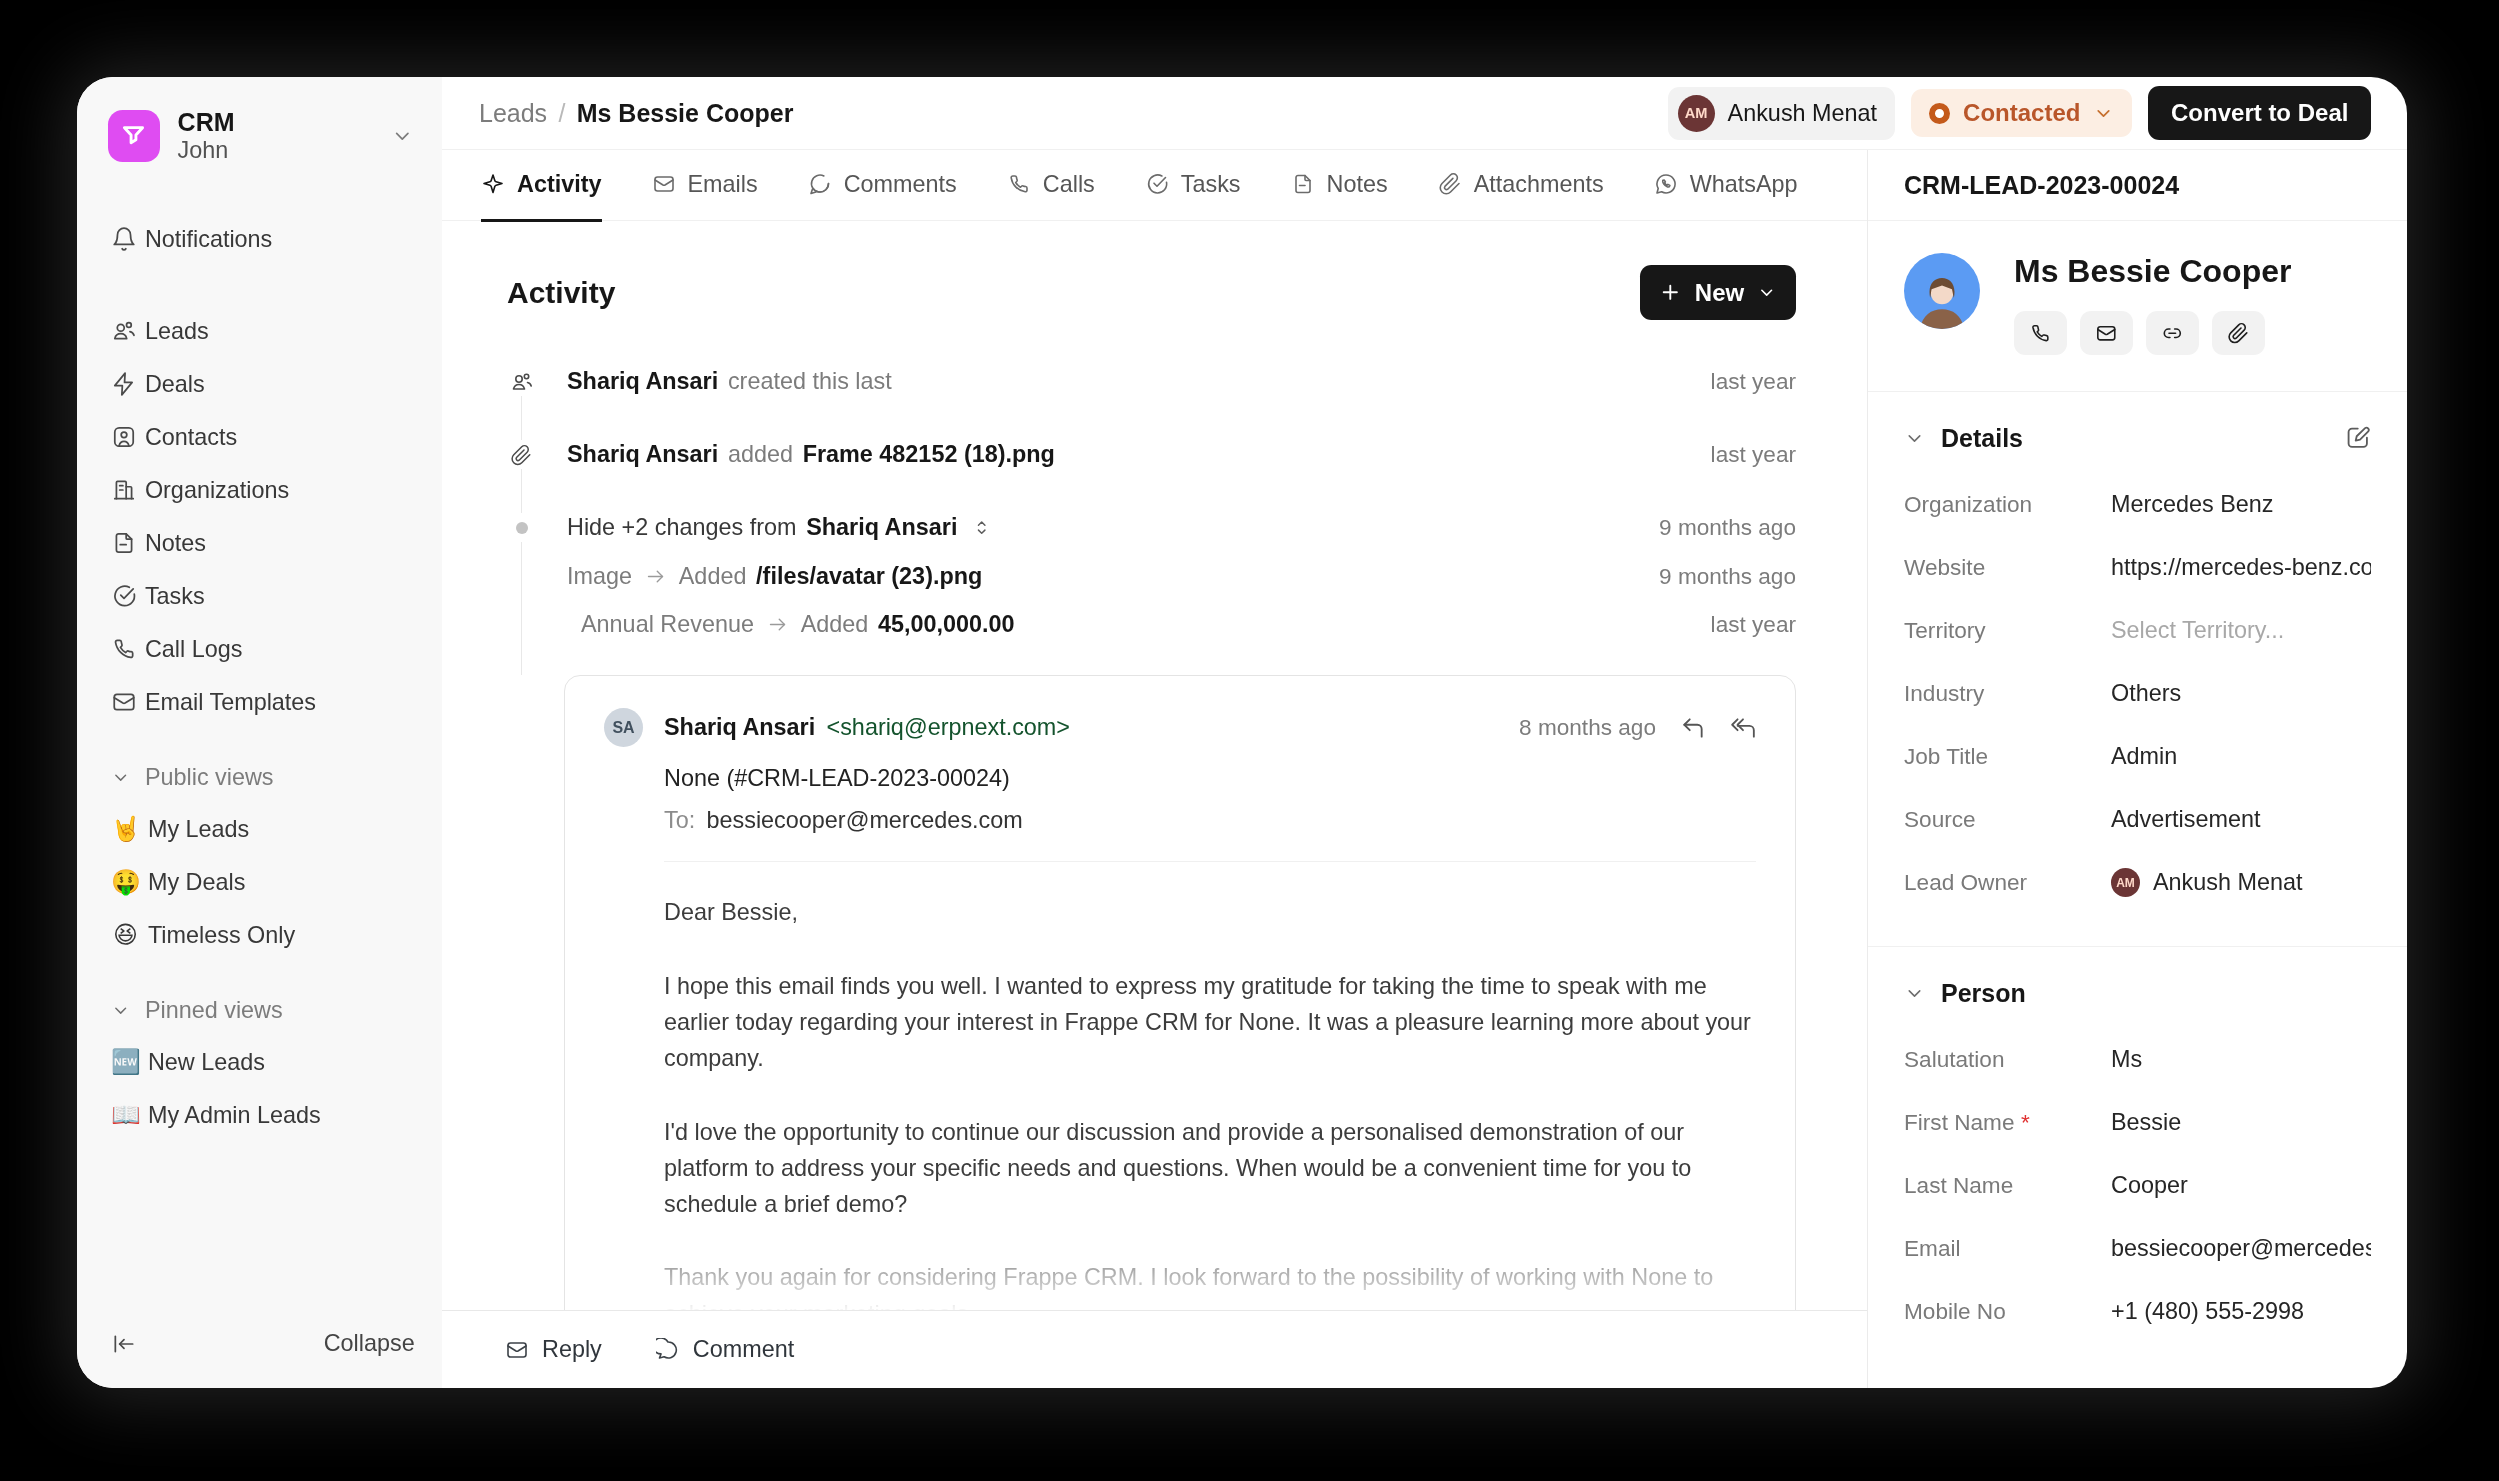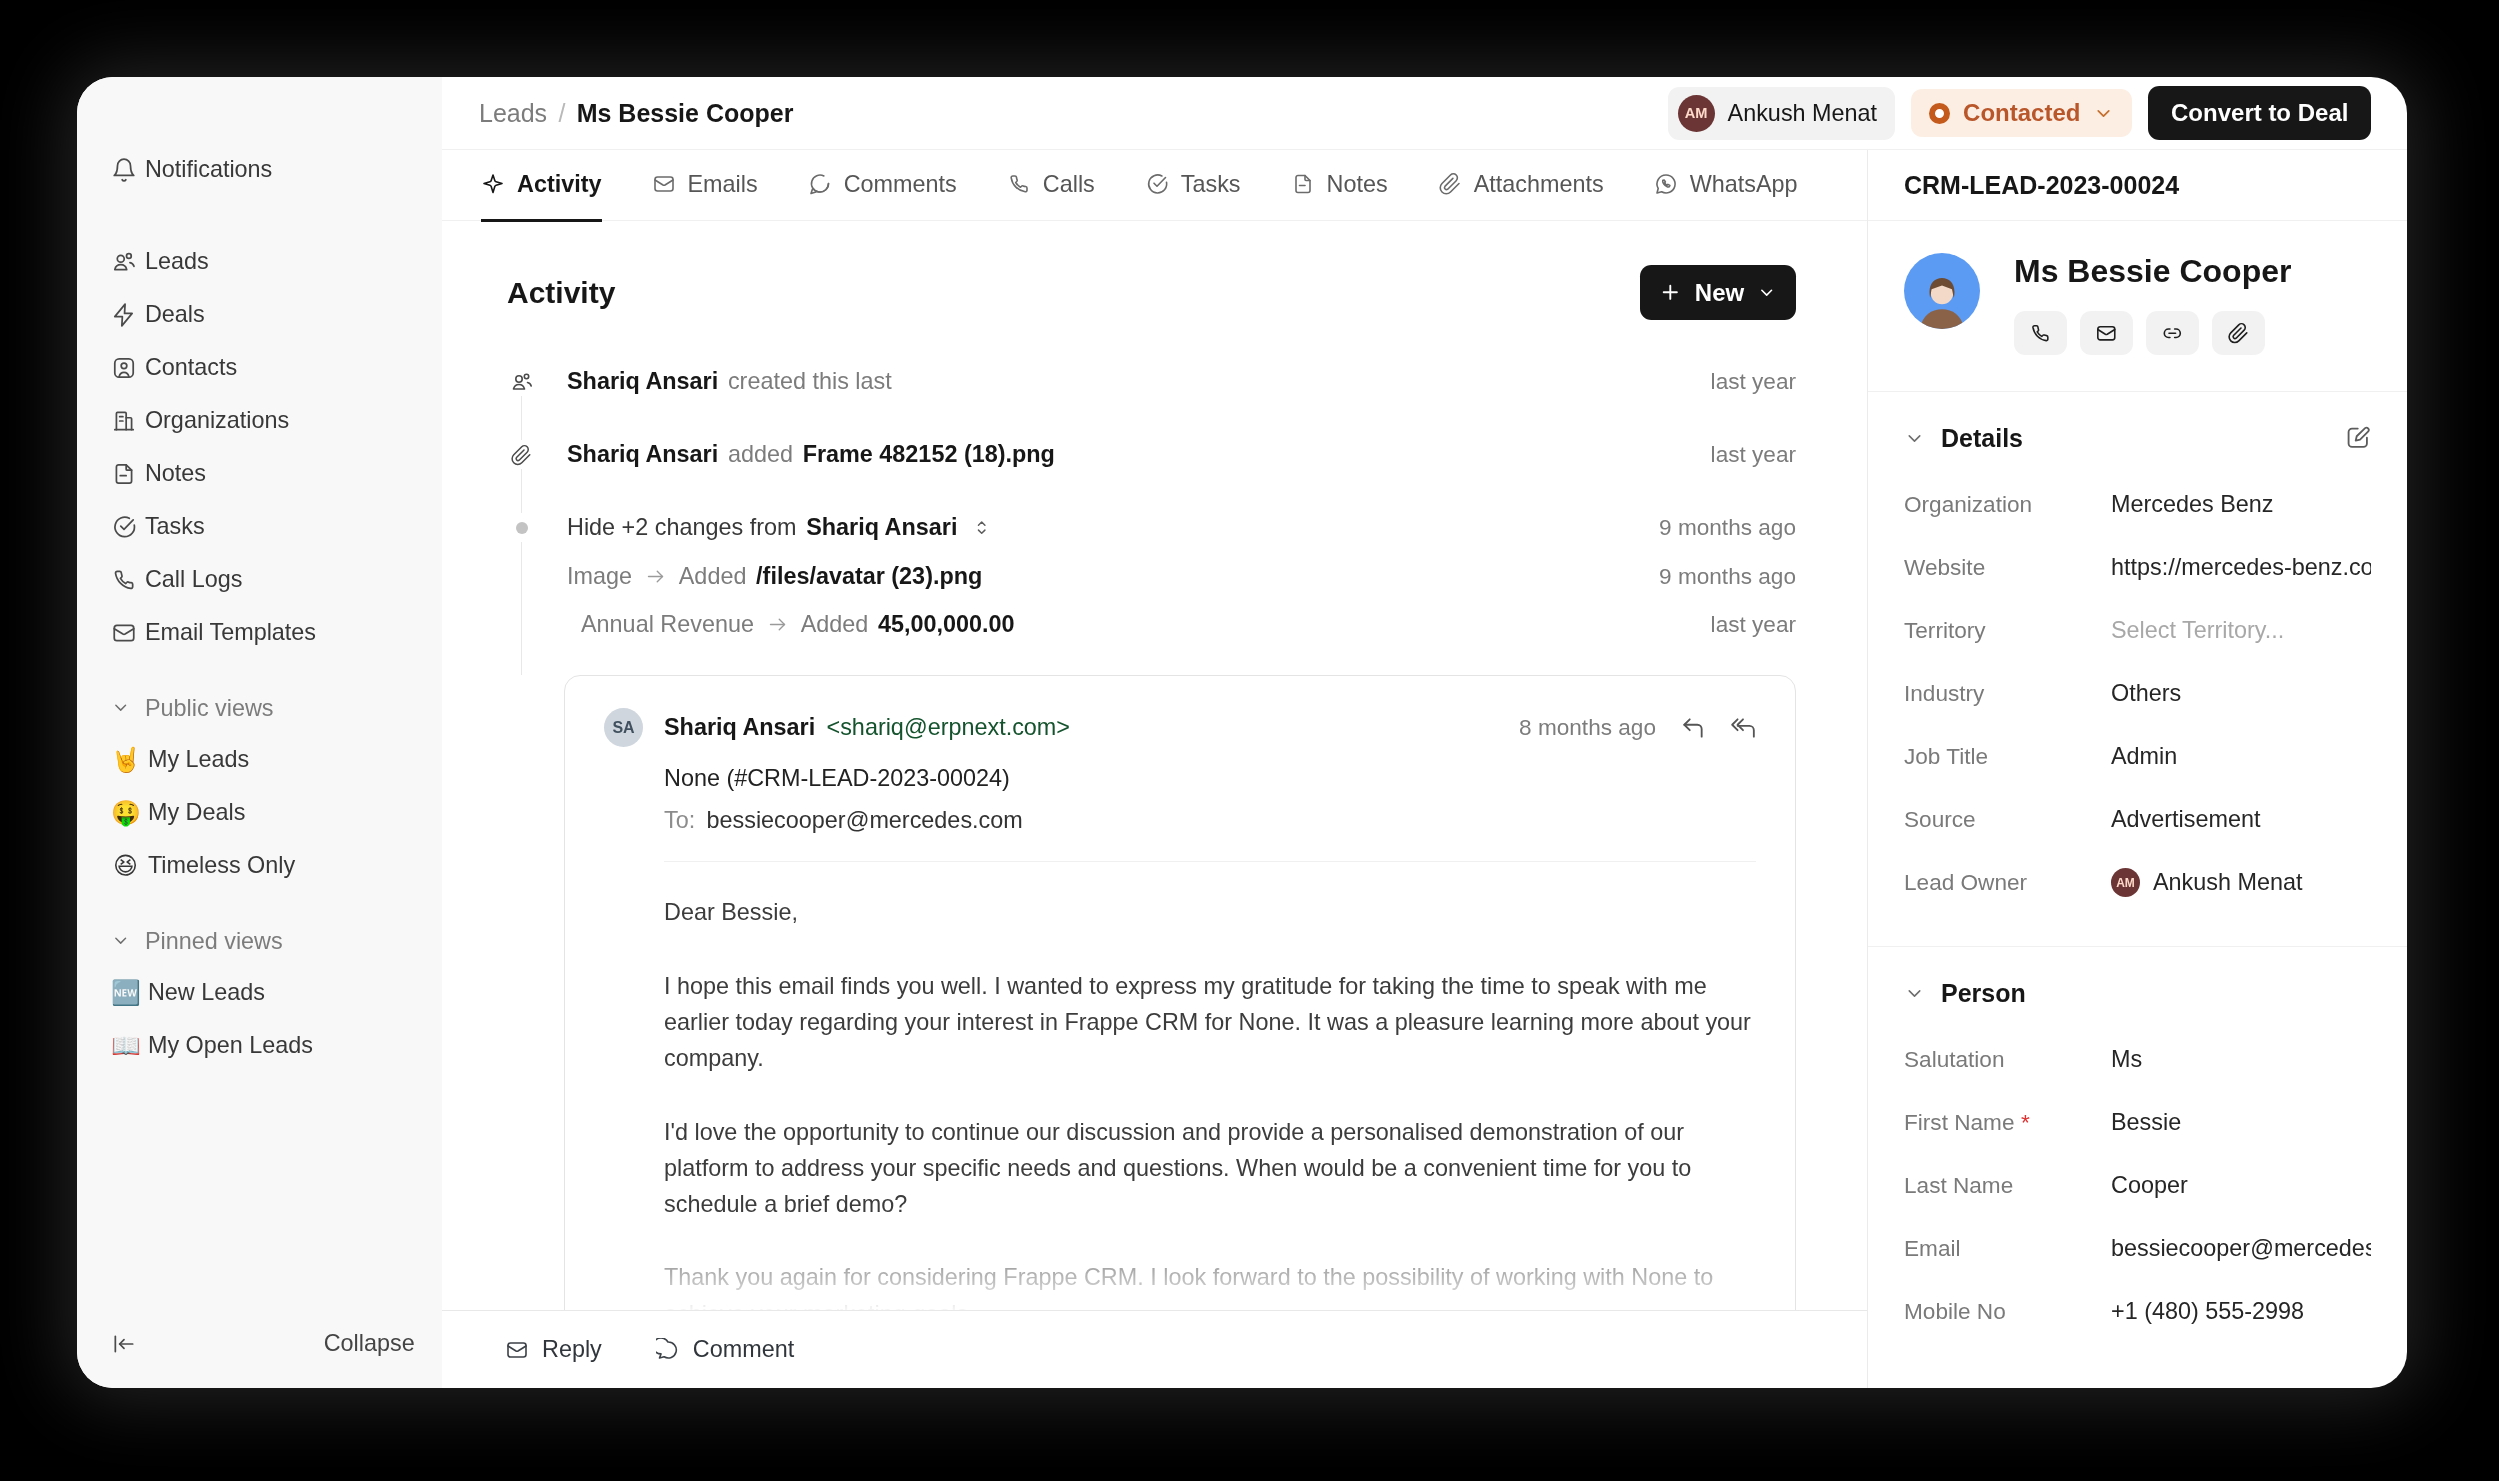--- a/index.html
+++ b/index.html
@@ -128,20 +128,36 @@
   .field-value.placeholder { color:#A8A8A8; }
   .owner-chip { display:flex; align-items:center; gap:13px; min-width:0; }
   .owner-avatar { width:29px; height:29px; border-radius:50%; background:#6b3535; color:#ffd9c9; font-size:12px; font-weight:700; display:flex; align-items:center; justify-content:center; flex:none; }
 </style>
 </head>
 <body>
 
 <div class="window">
 
   <aside class="sidebar">
+    <div class="app-switcher">
+      <div class="app-logo">
+        <svg width="29" height="29" viewBox="0 0 24 24" fill="none" stroke="#fff" stroke-width="2.4" stroke-linejoin="round" stroke-linecap="round">
+            <path d="M4.5 5.5h15l-5.5 6v4l-4 2.5v-6.5z"></path>
+          </svg>
+      </div>
+      <div class="app-meta">
+        <div class="app-title">CRM</div>
+        <div class="app-sub">John</div>
+      </div>
+      <span class="app-chevron">
+        <svg width="22.6" height="22.6" viewBox="0 0 24 24" fill="none" stroke="currentColor" stroke-width="1.8" stroke-linecap="round" stroke-linejoin="round">
+            <path d="m6 9 6 6 6-6"></path>
+          </svg>
+      </span>
+    </div>
 
     <nav class="nav">
       <div class="nav-item">
         <span class="nav-ic">
             <svg width="26" height="26" viewBox="0 0 24 24" fill="none" stroke="currentColor" stroke-width="1.6" stroke-linecap="round" stroke-linejoin="round">
               <path d="M6 8a6 6 0 0 1 12 0c0 7 3 9 3 9H3s3-2 3-9"></path>
               <path d="M10.3 21a1.94 1.94 0 0 0 3.4 0"></path>
             </svg>
           </span>
         <span class="nav-label">Notifications</span>
@@ -252,21 +268,21 @@
             </svg>
           </span>
         <span class="section-label">Pinned views</span>
       </div>
       <div class="nav-item">
         <span class="emoji-ic">🆕</span>
         <span class="nav-label">New Leads</span>
       </div>
       <div class="nav-item">
         <span class="emoji-ic">📖</span>
-        <span class="nav-label">My Open Leads</span>
+        <span class="nav-label">My Admin Leads</span>
       </div>
     </nav>
 
     <div class="collapse-row">
       <span class="nav-ic">
           <svg width="26" height="26" viewBox="0 0 24 24" fill="none" stroke="currentColor" stroke-width="1.6" stroke-linecap="round" stroke-linejoin="round">
             <path d="M4 5v14"></path>
             <path d="M20 12H8"></path>
             <path d="m12 8-4 4 4 4"></path>
           </svg>

